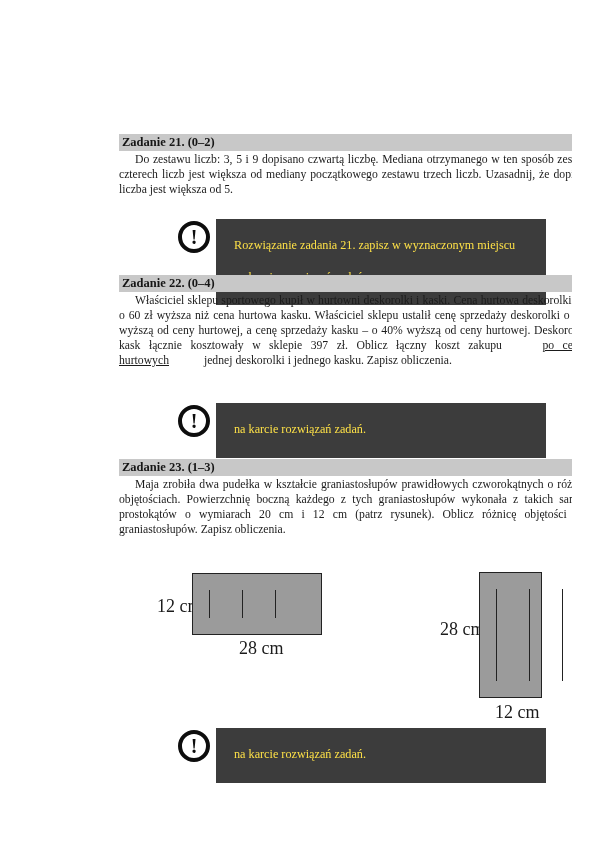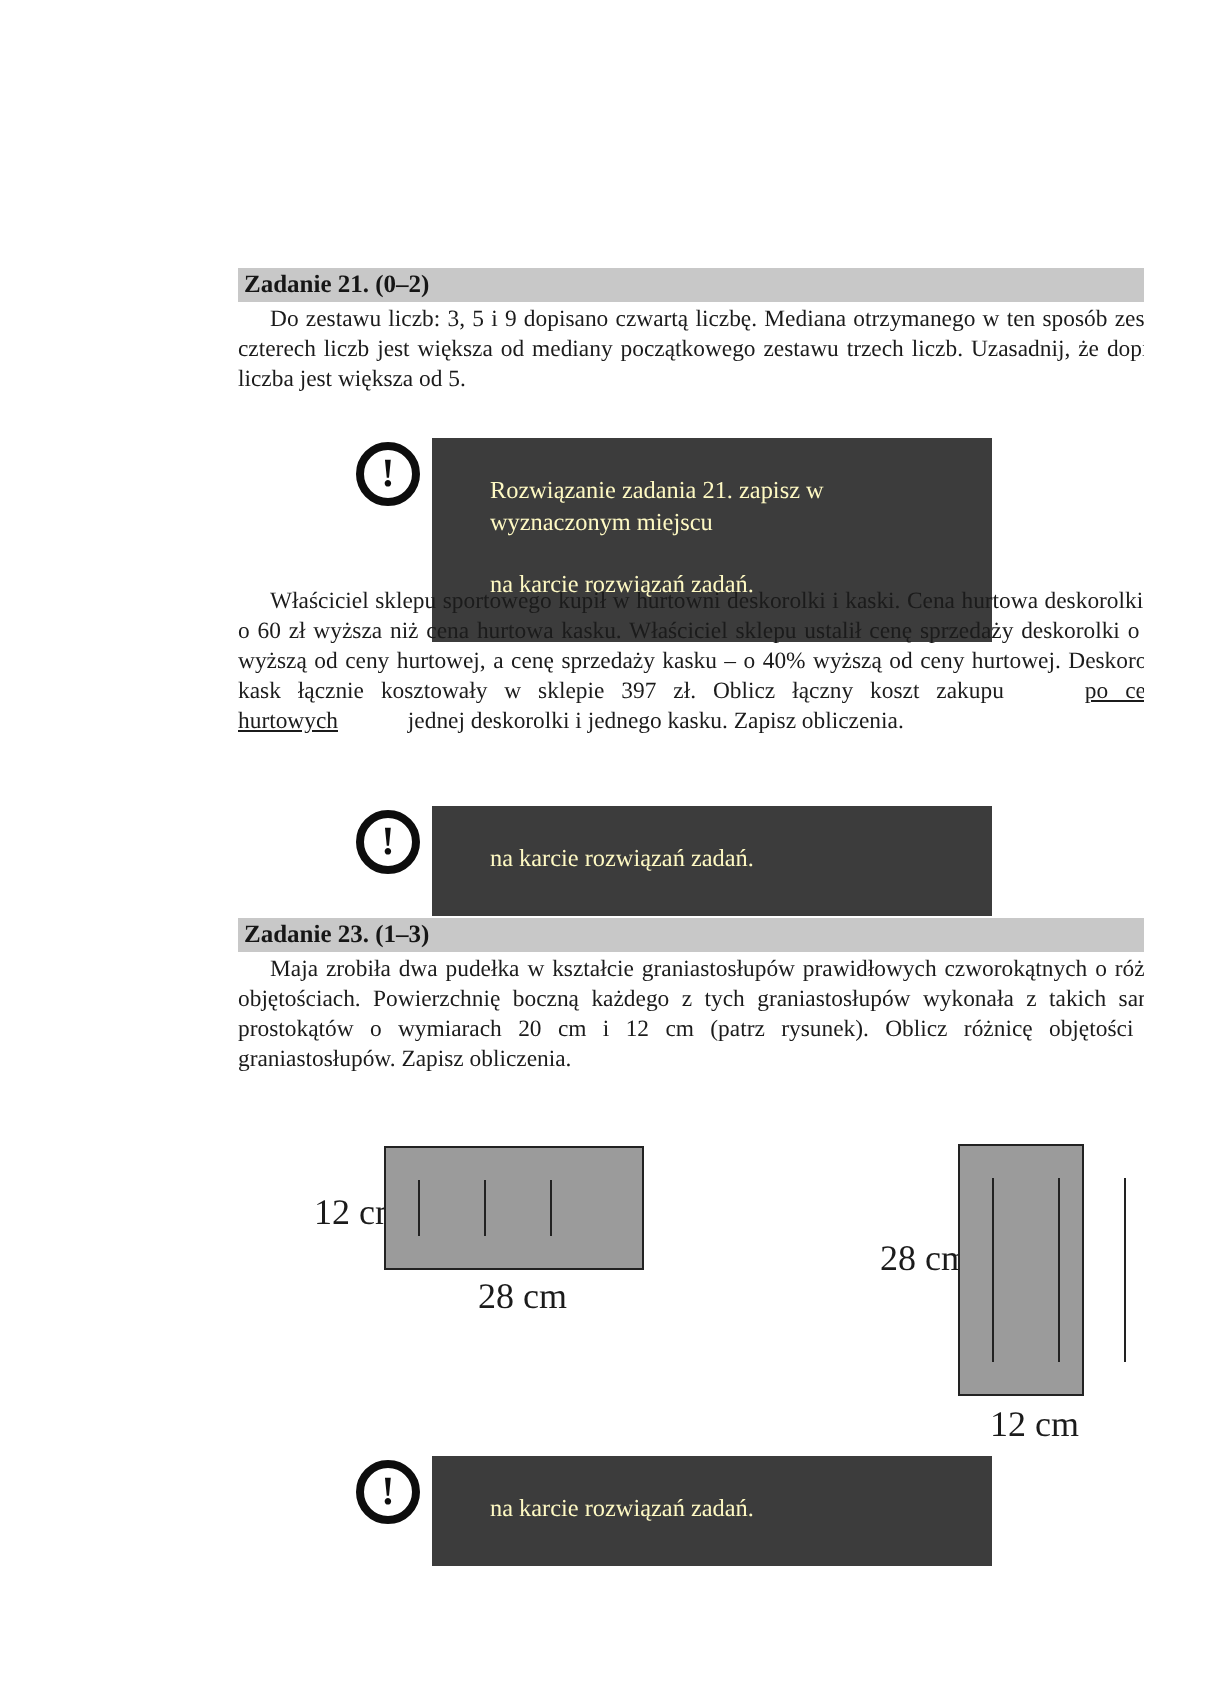--- a/index.html
+++ b/index.html
@@ -13,22 +13,22 @@
     left:55px; width:476px; height:17px; background:#c8c8c8;
     font-weight:bold; font-size:12.5px; line-height:17px; padding-left:3px;
     color:#161616;
   }
   .task-body {
     left:55px; width:476px; font-weight:normal; font-size:11.7px;
     line-height:15px; text-align:justify; color:#1b1b1b;
   }
   .u { text-decoration:underline; }
   .notice-box {
-    left:152px; width:280px; min-height:37px; background:#3c3c3c; color:#fef9c3;
-    font-size:12.2px; line-height:15.5px; padding:3px 6px 4px 13px;
+    left:152px; width:330px; min-height:37px; background:#3c3c3c; color:#fde047;
+    font-size:12.2px; line-height:15.5px; padding:3px 6px 4px 2px;
   }
   .notice-icon {
     left:114px; width:32px; height:32px; border:4px solid #0d0d0d;
     border-radius:50%; background:#ffffff; color:#0d0d0d;
     font-weight:bold; font-size:20px; text-align:center; line-height:24px;
   }
   .fig-area { left:55px; top:485px; width:476px; height:165px; }
   .panel {
     position:absolute; background:#9b9b9b; border:1px solid #222222;
     display:flex;
@@ -46,20 +46,21 @@
 <div class="page">
 
   <div class="abs heading" style="top:70px">Zadanie 21. (0–2)</div>
   <p class="abs task-body" style="top:88px"><span>Do zestawu liczb: 3, 5 i 9 dopisano czwartą liczbę. Mediana otrzymanego w ten sposób zestawu czterech liczb jest większa od mediany początkowego zestawu trzech liczb. Uzasadnij, że dopisana liczba jest większa od 5.</span><span class="u"></span><span></span></p>
   <div class="abs notice-icon" style="top:157px">!</div>
   <div class="abs notice-box" style="top:155px">
     <div>Rozwiązanie zadania 21. zapisz w wyznaczonym  miejscu</div>
     <div>na karcie rozwiązań zadań.</div>
   </div>
 
+  <div class="abs heading" style="top:211px">Zadanie 22. (0–4)</div>
   <p class="abs task-body" style="top:229px"><span>Właściciel sklepu sportowego kupił w hurtowni deskorolki i kaski. Cena hurtowa deskorolki była o 60 zł wyższa niż cena hurtowa kasku. Właściciel sklepu ustalił cenę sprzedaży deskorolki o 20% wyższą od ceny hurtowej, a cenę sprzedaży kasku – o 40% wyższą od ceny hurtowej. Deskorolka i kask łącznie kosztowały w sklepie 397 zł. Oblicz łączny koszt zakupu </span><span class="u">po cenach hurtowych</span><span> jednej deskorolki i jednego kasku. Zapisz obliczenia.</span></p>
   <div class="abs notice-icon" style="top:341px">!</div>
   <div class="abs notice-box" style="top:339px">
     <div>na karcie rozwiązań zadań.</div>
   </div>
 
   <div class="abs heading" style="top:395px">Zadanie 23. (1–3)</div>
   <p class="abs task-body" style="top:413px"><span>Maja zrobiła dwa pudełka w kształcie graniastosłupów prawidłowych czworokątnych o różnych objętościach. Powierzchnię boczną każdego z tych graniastosłupów wykonała z takich samych prostokątów o wymiarach 20 cm i 12 cm (patrz rysunek). Oblicz różnicę objętości tych graniastosłupów. Zapisz obliczenia.</span><span class="u"></span><span></span></p>
 
   <div class="abs fig-area">

